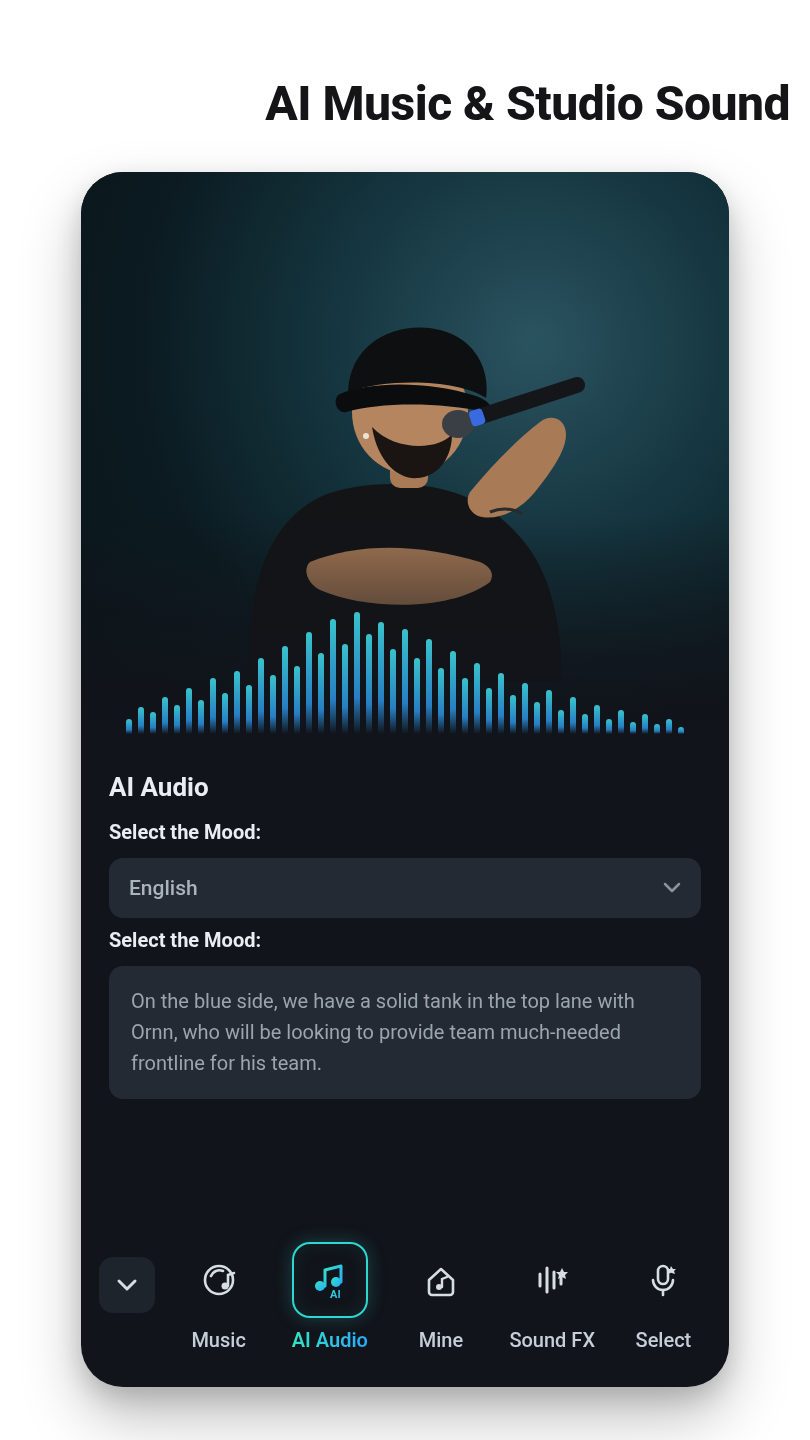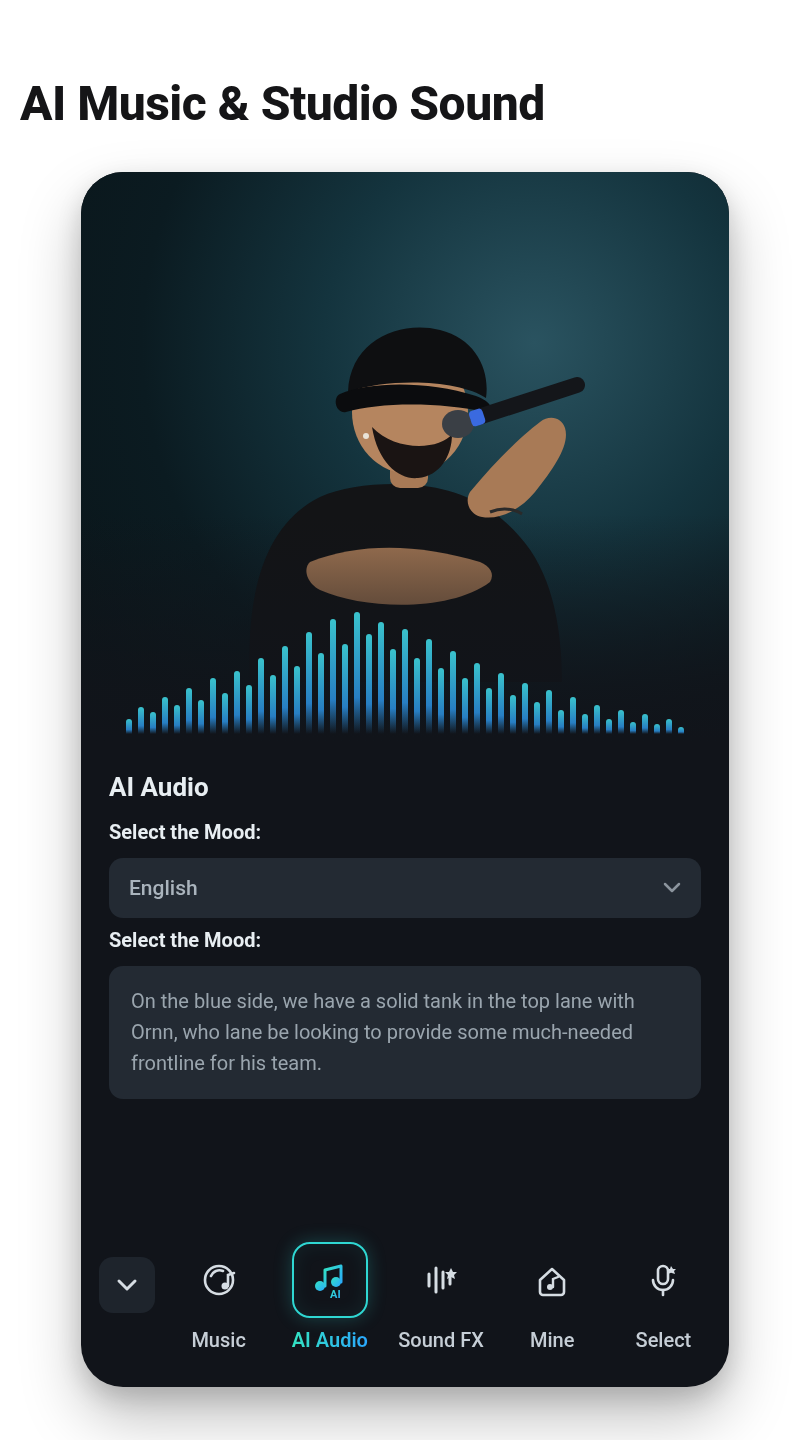--- a/index.html
+++ b/index.html
@@ -5,21 +5,21 @@
   * { box-sizing: border-box; margin: 0; padding: 0; }
   body {
     width: 810px;
     height: 1440px;
     background: #ffffff;
     font-family: -apple-system, BlinkMacSystemFont, "Segoe UI", Roboto, Helvetica, Arial, sans-serif;
     overflow: hidden;
     position: relative;
   }
   .page-title {
-    text-align: left;
+    text-align: right;
     font-size: 48px;
     font-weight: 800;
     color: #151517;
     padding: 75px 20px 40px 20px;
     letter-spacing: -0.5px;
   }
   .phone {
     width: 648px;
     margin: 0 auto;
     height: 1215px;
@@ -204,21 +204,21 @@
 
     <div class="panel-label">Select the Mood:</div>
     <div class="select">
       <span>English</span>
       <svg width="18" height="12" viewBox="0 0 18 12">
         <path d="M2 2 L9 9 L16 2" fill="none" stroke="#8b949d" stroke-width="2.5" stroke-linecap="round" stroke-linejoin="round"></path>
       </svg>
     </div>
 
     <div class="panel-label">Select the Mood:</div>
-    <div class="textbox">On the blue side, we have a solid tank in the top lane with Ornn, who lane be looking to provide some much-needed frontline for his team.</div>
+    <div class="textbox">On the blue side, we have a solid tank in the top lane with Ornn, who will be looking to provide team much-needed frontline for his team.</div>
   </div>
 
   <div class="tabs">
     <div class="collapse-btn">
       <svg width="22" height="14" viewBox="0 0 22 14">
         <path d="M3 3 L11 11 L19 3" fill="none" stroke="#d6dde3" stroke-width="3" stroke-linecap="round" stroke-linejoin="round"></path>
       </svg>
     </div>
 
     <div class="tab">
@@ -247,46 +247,46 @@
           <path d="M17 28 V12 L33 8 V24" fill="none" stroke="url(#g1)" stroke-width="3" stroke-linecap="round" stroke-linejoin="round"></path>
           <text x="22" y="40" font-size="11" font-weight="700" fill="url(#g1)" font-family="inherit">AI</text>
         </svg>
       </div>
       <div class="tab-label">AI Audio</div>
     </div>
 
     <div class="tab">
       <div class="icon-wrap">
         <svg width="40" height="40" viewBox="0 0 40 40">
+          <path d="M8 20 L20 9 L32 20 V32 A3 3 0 0 1 29 35 H11 A3 3 0 0 1 8 32 Z" fill="none" stroke="#d6dde3" stroke-width="2.6" stroke-linejoin="round"></path>
+          <circle cx="18" cy="27" r="3" fill="#d6dde3"></circle>
+          <path d="M21 27 V19 L26 17" fill="none" stroke="#d6dde3" stroke-width="2.4" stroke-linecap="round"></path>
+        </svg>
+      </div>
+      <div class="tab-label">Mine</div>
+    </div>
+
+    <div class="tab">
+      <div class="icon-wrap">
+        <svg width="40" height="40" viewBox="0 0 40 40">
           <g stroke="#d6dde3" stroke-width="3" stroke-linecap="round">
             <line x1="8" y1="14" x2="8" y2="26"></line>
             <line x1="15" y1="8" x2="15" y2="32"></line>
             <line x1="22" y1="12" x2="22" y2="28"></line>
             <line x1="29" y1="16" x2="29" y2="24"></line>
           </g>
           <path d="M30 8 L32 12 L36 12 L33 15 L34 19 L30 17 L26 19 L27 15 L24 12 L28 12 Z" fill="#d6dde3"></path>
         </svg>
       </div>
       <div class="tab-label">Sound FX</div>
     </div>
 
     <div class="tab">
       <div class="icon-wrap">
         <svg width="40" height="40" viewBox="0 0 40 40">
-          <path d="M8 20 L20 9 L32 20 V32 A3 3 0 0 1 29 35 H11 A3 3 0 0 1 8 32 Z" fill="none" stroke="#d6dde3" stroke-width="2.6" stroke-linejoin="round"></path>
-          <circle cx="18" cy="27" r="3" fill="#d6dde3"></circle>
-          <path d="M21 27 V19 L26 17" fill="none" stroke="#d6dde3" stroke-width="2.4" stroke-linecap="round"></path>
-        </svg>
-      </div>
-      <div class="tab-label">Mine</div>
-    </div>
-
-    <div class="tab">
-      <div class="icon-wrap">
-        <svg width="40" height="40" viewBox="0 0 40 40">
           <rect x="15" y="6" width="10" height="18" rx="5" fill="none" stroke="#d6dde3" stroke-width="2.6"></rect>
           <path d="M10 20 A10 10 0 0 0 30 20" fill="none" stroke="#d6dde3" stroke-width="2.6" stroke-linecap="round"></path>
           <line x1="20" y1="30" x2="20" y2="35" stroke="#d6dde3" stroke-width="2.6" stroke-linecap="round"></line>
           <path d="M28 6 L30 9 L33 9 L31 11 L32 14 L28 12.8 L25 14 L26 11 L24 9 L27 9 Z" fill="#d6dde3"></path>
         </svg>
       </div>
       <div class="tab-label">Select</div>
     </div>
   </div>
 </div>

